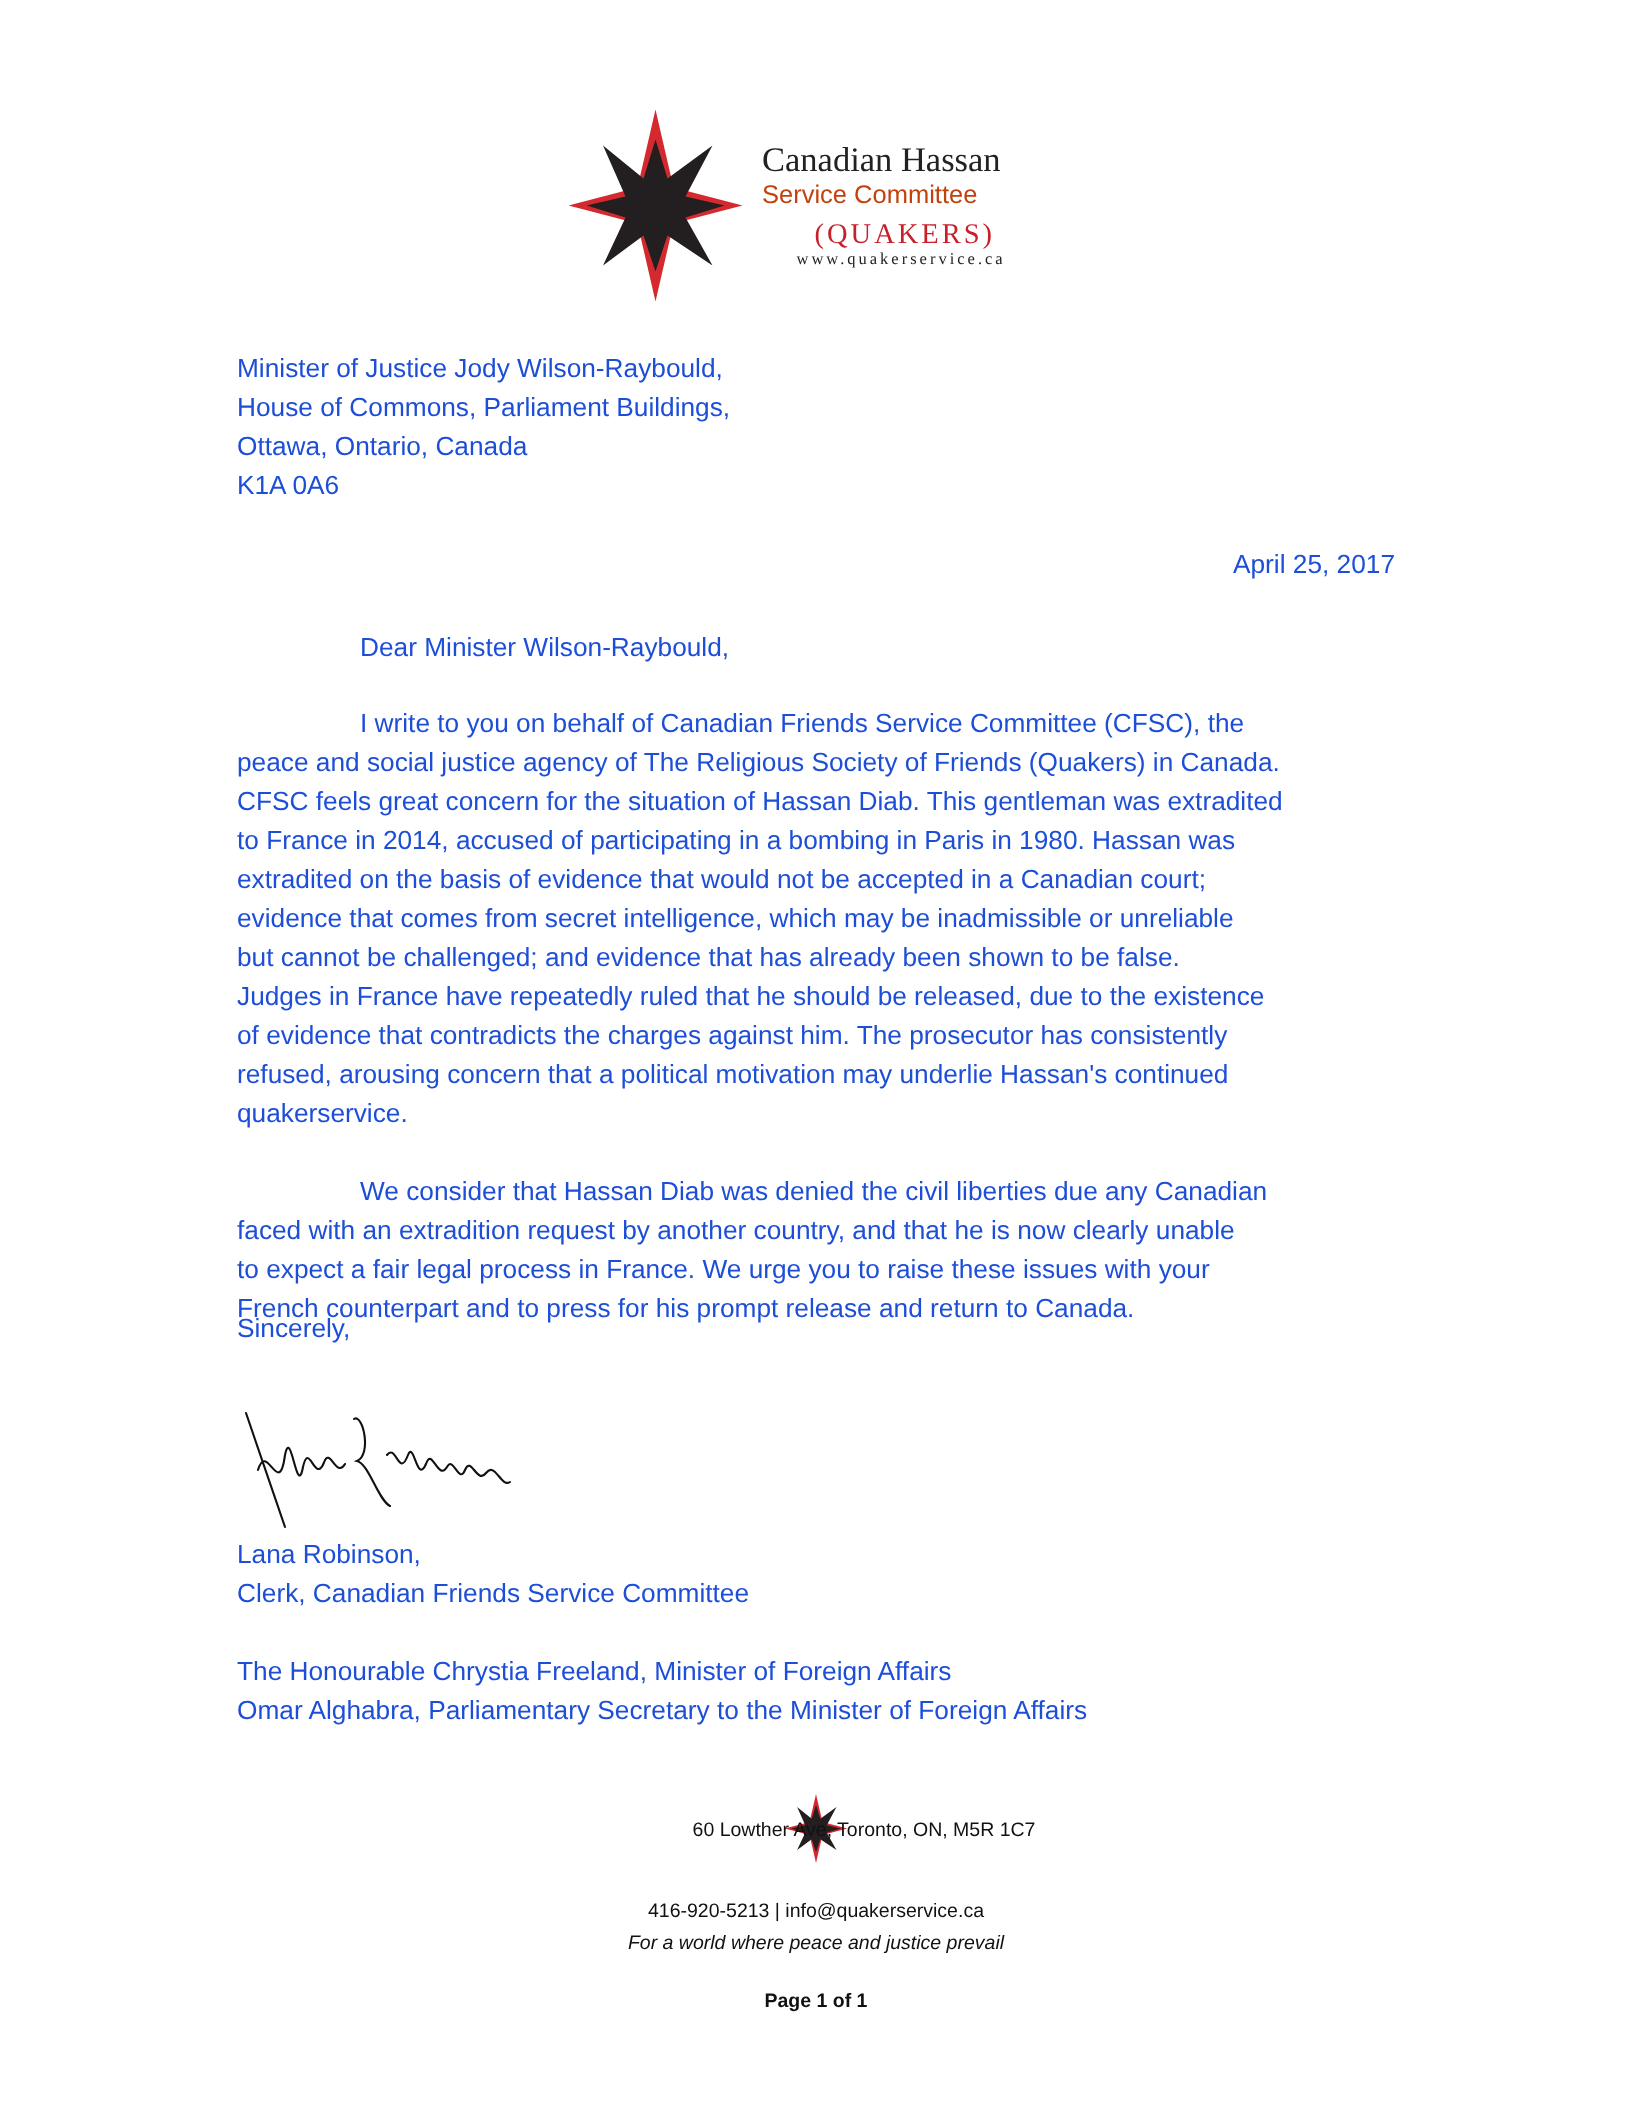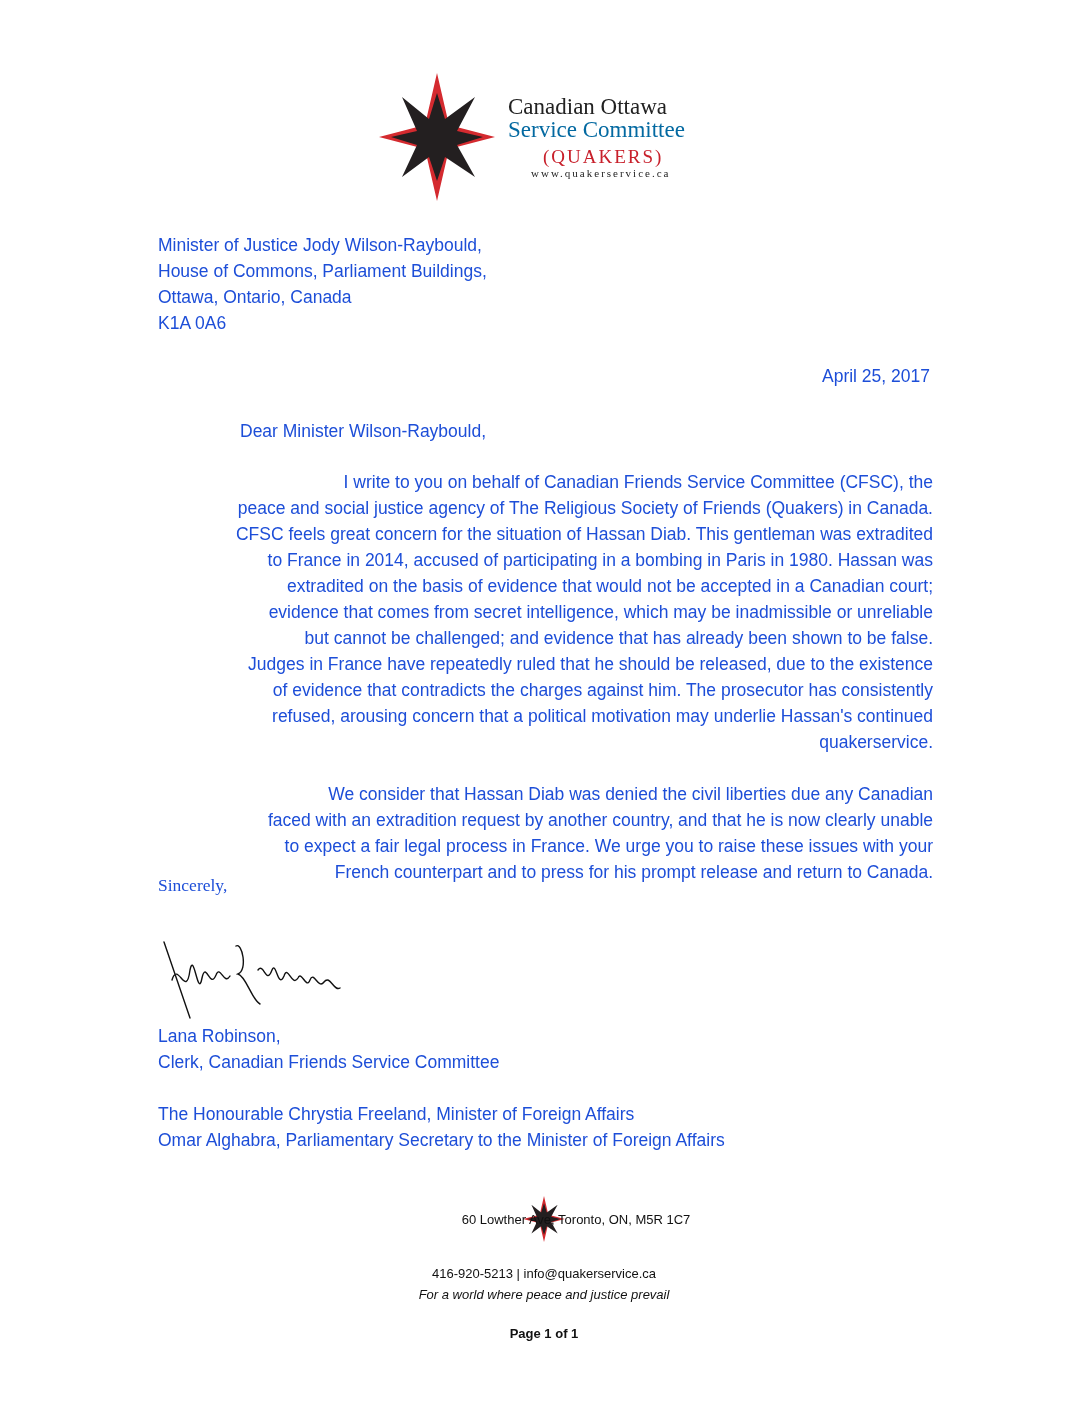--- a/index.html
+++ b/index.html
@@ -5,40 +5,40 @@
   html, body { margin:0; padding:0; background:#fff; }
   body { width:1088px; height:1408px; position:relative; overflow:hidden;
          font-family:"Liberation Sans", "DejaVu Sans", sans-serif; color:#111; }
   .page { position:absolute; left:0; top:0; width:1088px; height:1408px; background:#fff; }
 
   
   .letterhead { position:absolute; left:377px; top:73px; width:340px; height:128px; }
   .logo-star { position:absolute; left:0; top:0; width:120px; height:128px; }
   .org-name { position:absolute; left:131px; top:22px; font-family:"Liberation Serif","DejaVu Serif",serif;
               font-size:23px; line-height:23px; color:#222; white-space:nowrap; }
-  .org-sub { position:absolute; left:131px; top:45px; font-family:Liberation Serif, serif;
-             font-size:23px; line-height:23px; color:#0369a1; white-space:nowrap; }
+  .org-sub { position:absolute; left:131px; top:45px; font-family:Liberation Sans, sans-serif;
+             font-size:17px; line-height:23px; color:#c2410c; white-space:nowrap; }
   .org-quakers { position:absolute; left:166px; top:73px; font-family:"Liberation Serif","DejaVu Serif",serif;
                  font-size:19px; letter-spacing:2px; color:#c8202b; white-space:nowrap; }
   .org-url { position:absolute; left:154px; top:94px; font-family:Liberation Serif, serif;
              font-size:11px; letter-spacing:2px; color:#222; white-space:nowrap; }
 
   
   .text { font-size:17.5px; line-height:26px; color:#1d4ed8; }
   .address { position:absolute; left:158px; top:232px; }
   .address div { white-space:nowrap; }
   .date { position:absolute; right:158px; top:363px; white-space:nowrap; }
   .salutation { position:absolute; left:240px; top:418px; white-space:nowrap; }
-  .para { position:absolute; left:158px; width:775px; text-align:right; }
+  .para { position:absolute; left:158px; width:775px; text-align:left; }
   .para .line { white-space:nowrap; }
   .p1 { top:469px; }
   .p2 { top:781px; }
   .indent { padding-left:82px; }
 
-  .closing { position:absolute; left:158px; top:872px; white-space:nowrap;font-family:Liberation Serif, serif; }
+  .closing { position:absolute; left:158px; top:872px; white-space:nowrap; }
   .signature { position:absolute; left:160px; top:940px; width:190px; height:80px; }
   .signer { position:absolute; left:158px; top:1023px; }
   .signer div { white-space:nowrap; }
   .cc { position:absolute; left:158px; top:1101px; }
   .cc div { white-space:nowrap; }
 
   
   .footer-star { position:absolute; left:522px; top:1196px; width:44px; height:46px; }
   .footer { position:absolute; left:0; width:1088px; text-align:center; font-size:13px; line-height:20px; color:#111; }
   .footer-addr { top:1210px;margin-left:32px; }
@@ -51,21 +51,21 @@
 
 <div class="page">
 
   <div class="letterhead">
     <svg class="logo-star" viewBox="0 0 120 128">
 
       <polygon points="60,0 72,52 118,64 72,76 60,128 48,76 2,64 48,52" fill="#d42a2f"></polygon>
 
       <polygon points="25,24 52,46 60,20 68,46 98,24 80,58 106,64 80,72 98,104 68,84 60,108 52,84 25,104 40,72 14,64 40,58" fill="#231f20"></polygon>
     </svg>
-    <div class="org-name">Canadian Ottawa</div>
+    <div class="org-name">Canadian Hassan</div>
     <div class="org-sub">Service Committee</div>
     <div class="org-quakers">(QUAKERS)</div>
     <div class="org-url">www.quakerservice.ca</div>
   </div>
 
   <div class="address text">
     <div>Minister of Justice Jody Wilson-Raybould,</div>
     <div>House of Commons, Parliament Buildings,</div>
     <div>Ottawa, Ontario, Canada</div>
     <div>K1A 0A6</div>

